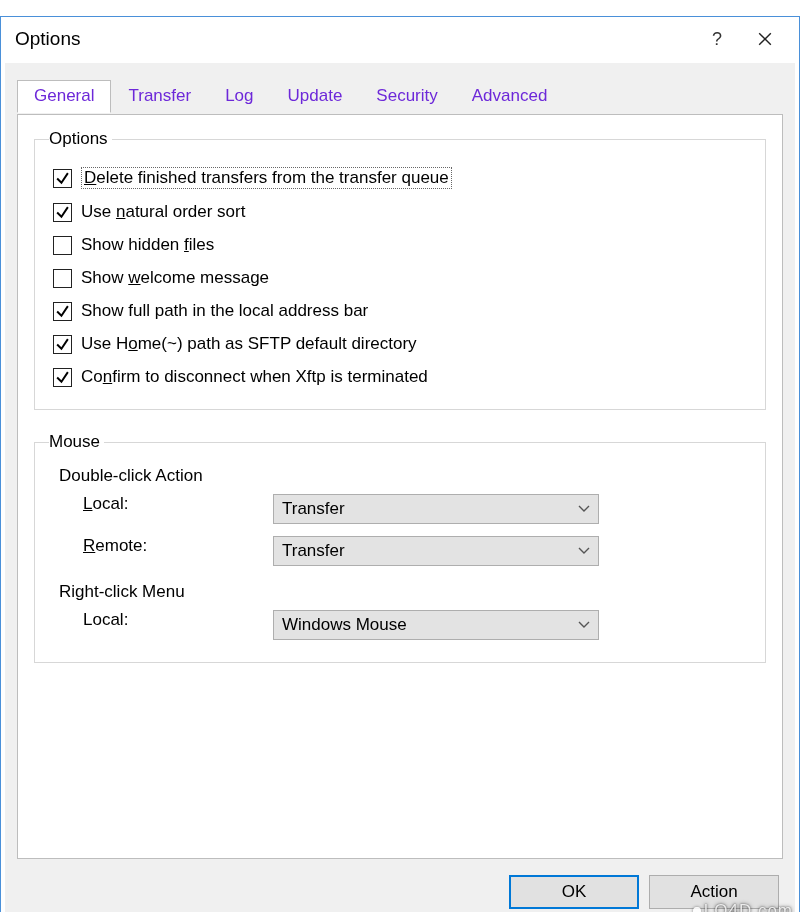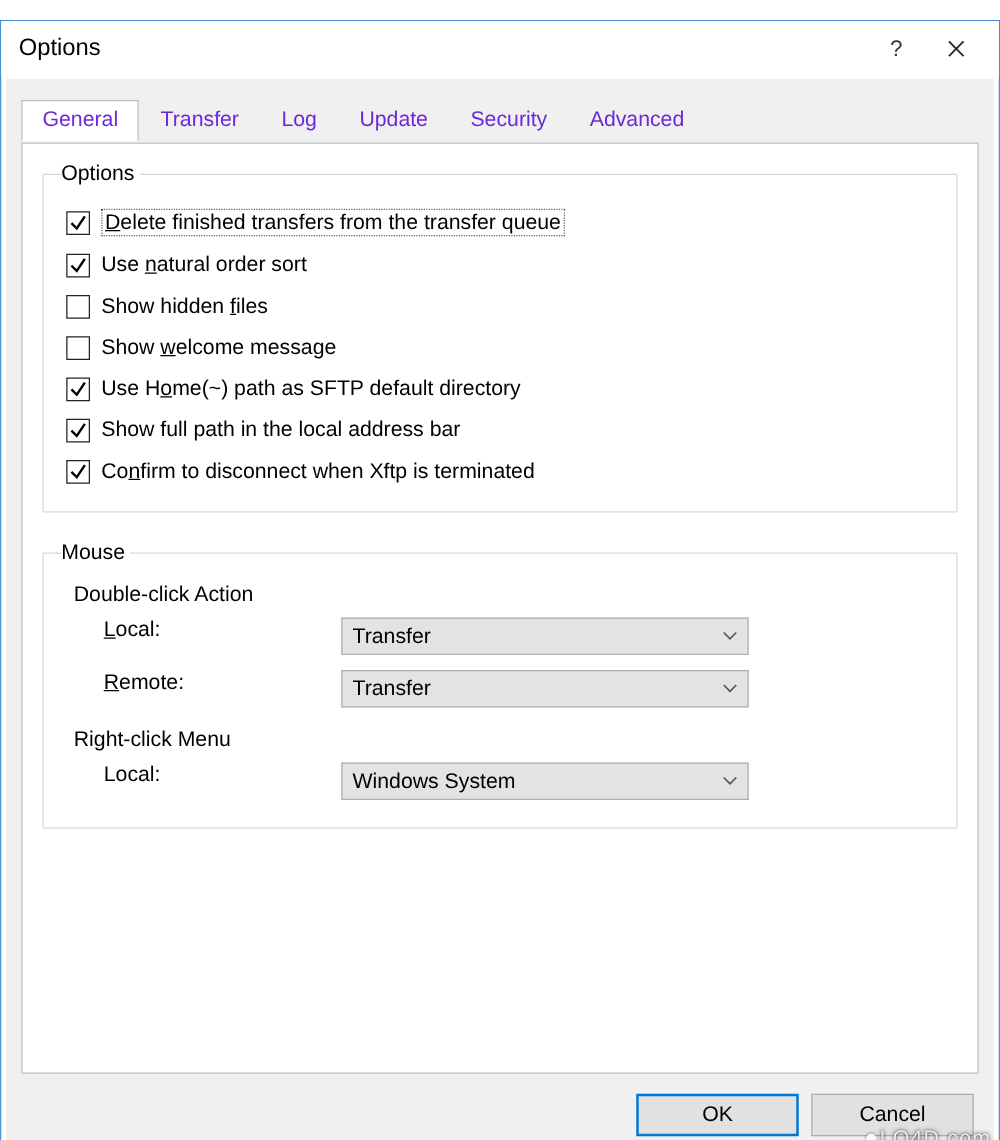--- a/index.html
+++ b/index.html
@@ -206,30 +206,30 @@
           <span class="checkbox"></span>
           <span class="check-label"><span>Show </span><span class="ul">w</span><span>elcome message</span></span>
         </div>
 
         <div class="check-row">
           <span class="checkbox">
               <svg viewBox="0 0 14 14">
                 <polyline points="2,7 6,11 12,2" fill="none" stroke="#000" stroke-width="1.8"></polyline>
               </svg>
             </span>
+          <span class="check-label"><span>Show full path in the local address bar</span></span>
+        </div>
+
+        <div class="check-row">
+          <span class="checkbox">
+              <svg viewBox="0 0 14 14">
+                <polyline points="2,7 6,11 12,2" fill="none" stroke="#000" stroke-width="1.8"></polyline>
+              </svg>
+            </span>
           <span class="check-label"><span>Use H</span><span class="ul">o</span><span>me(~) path as SFTP default directory</span></span>
-        </div>
-
-        <div class="check-row">
-          <span class="checkbox">
-              <svg viewBox="0 0 14 14">
-                <polyline points="2,7 6,11 12,2" fill="none" stroke="#000" stroke-width="1.8"></polyline>
-              </svg>
-            </span>
-          <span class="check-label"><span>Show full path in the local address bar</span></span>
         </div>
 
         <div class="check-row" style="margin-bottom:4px">
           <span class="checkbox">
               <svg viewBox="0 0 14 14">
                 <polyline points="2,7 6,11 12,2" fill="none" stroke="#000" stroke-width="1.8"></polyline>
               </svg>
             </span>
           <span class="check-label"><span>Co</span><span class="ul">n</span><span>firm to disconnect when Xftp is terminated</span></span>
         </div>
@@ -258,36 +258,36 @@
                 <polyline points="1,1 6,6 11,1" fill="none" stroke="#555" stroke-width="1.4"></polyline>
               </svg>
           </div>
         </div>
 
         <div class="sub-heading" style="margin-top:16px">Right-click Menu</div>
 
         <div class="form-row" style="margin-bottom:4px">
           <span class="label">Local:</span>
           <div class="select">
-            <span class="value">Windows System</span>
+            <span class="value">Windows Mouse</span>
             <svg viewBox="0 0 12 8">
                 <polyline points="1,1 6,6 11,1" fill="none" stroke="#555" stroke-width="1.4"></polyline>
               </svg>
           </div>
         </div>
       </fieldset>
 
     </div>
 
     <div class="button-bar">
       <div class="btn-push default">
           <span>OK</span>
         </div>
       <div class="btn-push">
-          <span>Cancel</span>
+          <span>Action</span>
         </div>
     </div>
 
   </div>
 
   <div class="watermark">
     <span class="dot"></span><span>LO4D.com</span>
   </div>
 </div>
 

